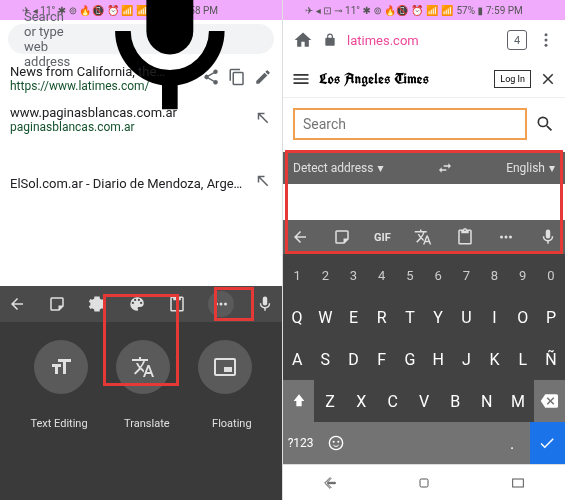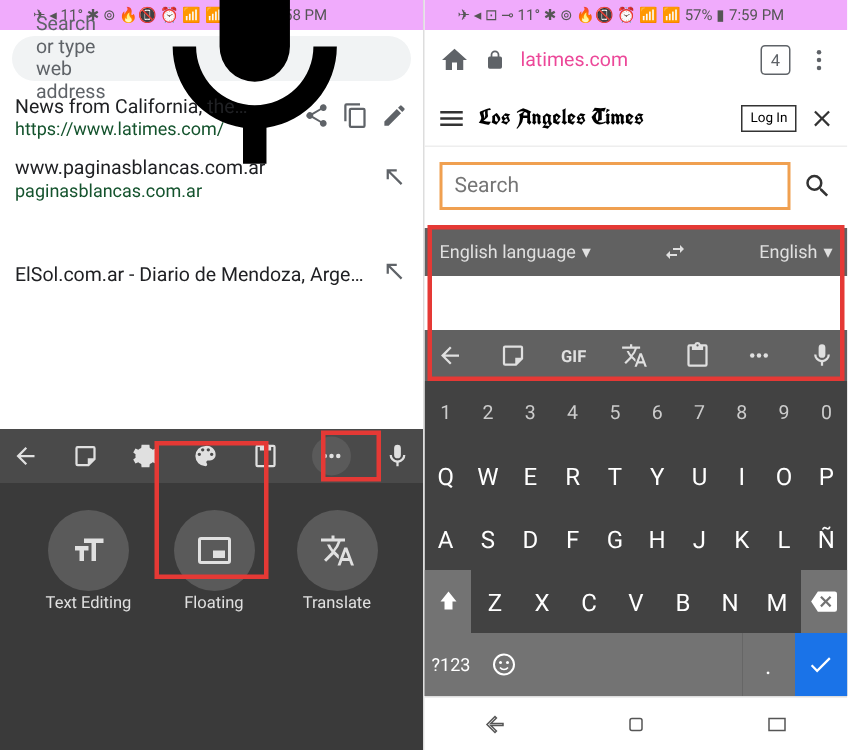--- a/index.html
+++ b/index.html
@@ -16,21 +16,21 @@
 .sug .txt{flex:1;overflow:hidden}
 .sug .t{font-size:13px;color:#202124;white-space:nowrap;overflow:hidden;text-overflow:ellipsis}
 .sug .u{font-size:12px;color:#14532d}
 .sug .act svg{width:18px;height:18px;fill:#5f6368}
 .kbtop{background:#4a4a4a;height:36px;display:flex;align-items:center;padding:0 8px;gap:16px;justify-content:space-between}
 .kbtop svg{width:18px;height:18px;fill:#e0e0e0}
 .kbmore{width:26px;height:26px;border-radius:13px;background:#5a5a5a;display:flex;align-items:center;justify-content:center}
 .hl{position:absolute;border:3px solid #e53935;pointer-events:none;z-index:10}
 .kbpanel{background:#3a3a3a;height:178px;padding-top:18px}
 .circles{display:flex;justify-content:center;gap:28px}
-.circ{display:flex;flex-direction:column;align-items:center;gap:1px}
+.circ{display:flex;flex-direction:column;align-items:flex-end;gap:23px}
 .cbtn{width:54px;height:54px;border-radius:27px;background:#5a5a5a;display:flex;align-items:center;justify-content:center}
 .cbtn svg{width:24px;height:24px;fill:#e0e0e0}
 .clbl{color:#e0e0e0;font-size:11px}
 .site{height:40px;display:flex;align-items:center;padding:0 10px;gap:10px}
 .site .sq{width:20px;height:20px;border:1.5px solid #5f6368;border-radius:3px;display:flex;align-items:center;justify-content:center;font-size:11px;color:#5f6368}
 .hdr{height:38px;display:flex;align-items:center;padding:0 8px;gap:8px;border-bottom:1px solid #eee}
 .logo{font-family:'Old English Text MT','UnifrakturCook',serif;font-size:15px;font-weight:bold;color:#000;flex:1;text-align:left}
 .login{border:1px solid #333;font-size:9px;padding:3px 5px}
 .srch{padding:10px;display:flex;gap:8px;align-items:center}
 .srch input{flex:1;height:32px;border:2px solid #f0a050;padding:0 8px;font-size:14px;color:#d0a070}
@@ -139,32 +139,32 @@
           <div class="cbtn">
               <svg viewBox="0 0 24 24">
                 <path d="M9 4v3h5v12h3V7h5V4H9zM3 12h3v7h3v-7h3V9H3v3z"></path>
               </svg>
             </div>
           <div class="clbl">Text Editing</div>
         </div>
         <div class="circ">
           <div class="cbtn">
               <svg viewBox="0 0 24 24">
+                <path d="M12.87 15.07l-2.54-2.51.03-.03A17.52 17.52 0 0014.07 6H17V4h-7V2H8v2H1v2h11.17a15.55 15.55 0 01-3.07 5.42A15.6 15.6 0 017 8H5a17.6 17.6 0 003.07 5.07L3 18.13 4.41 19.54l5.09-5.09 3.17 3.17.2-.55zM18.5 10h-2L12 22h2l1.12-3h4.75L21 22h2l-4.5-12zm-2.62 7l1.62-4.33L19.12 17h-3.24z"></path>
+              </svg>
+            </div>
+          <div class="clbl">Translate</div>
+        </div>
+        <div class="circ">
+          <div class="cbtn">
+              <svg viewBox="0 0 24 24">
                 <path d="M21 3H3a2 2 0 00-2 2v14a2 2 0 002 2h18a2 2 0 002-2V5a2 2 0 00-2-2zm0 16H3V5h18v14zm-10-7h8v5h-8v-5z"></path>
               </svg>
             </div>
           <div class="clbl">Floating</div>
-        </div>
-        <div class="circ">
-          <div class="cbtn">
-              <svg viewBox="0 0 24 24">
-                <path d="M12.87 15.07l-2.54-2.51.03-.03A17.52 17.52 0 0014.07 6H17V4h-7V2H8v2H1v2h11.17a15.55 15.55 0 01-3.07 5.42A15.6 15.6 0 017 8H5a17.6 17.6 0 003.07 5.07L3 18.13 4.41 19.54l5.09-5.09 3.17 3.17.2-.55zM18.5 10h-2L12 22h2l1.12-3h4.75L21 22h2l-4.5-12zm-2.62 7l1.62-4.33L19.12 17h-3.24z"></path>
-              </svg>
-            </div>
-          <div class="clbl">Translate</div>
         </div>
       </div>
       <div class="hl" style="top:8px;left:103px;width:76px;height:92px"></div>
     </div>
   </div>
 </div>
 
 <div class="pane right">
   <div class="status">
     <div class="l">
@@ -204,21 +204,21 @@
     <input placeholder="Search" style="">
     <svg width="20" height="20" viewBox="0 0 24 24" fill="#333">
         <path d="M15.5 14h-.79l-.28-.27A6.471 6.471 0 0016 9.5 6.5 6.5 0 109.5 16a6.471 6.471 0 004.23-1.57l.27.28v.79l5 4.99L20.49 19l-4.99-5zm-6 0A4.5 4.5 0 1114 9.5 4.5 4.5 0 019.5 14z"></path>
       </svg>
   </div>
 
   <div style="position:absolute;bottom:0;left:0;right:0">
     <div class="hl" style="top:-2px;left:2px;right:2px;height:104px"></div>
     <div class="tbar">
       <div class="g">
-          <span>English language</span>
+          <span>Detect address</span>
           <span>▾</span>
         </div>
       <svg width="16" height="16" viewBox="0 0 24 24" fill="#e0e0e0">
           <path d="M6.99 11L3 15l3.99 4v-3H14v-2H6.99v-3zM21 9l-3.99-4v3H10v2h7.01v3L21 9z"></path>
         </svg>
       <div class="g">
           <span>English</span>
           <span>▾</span>
         </div>
     </div>

